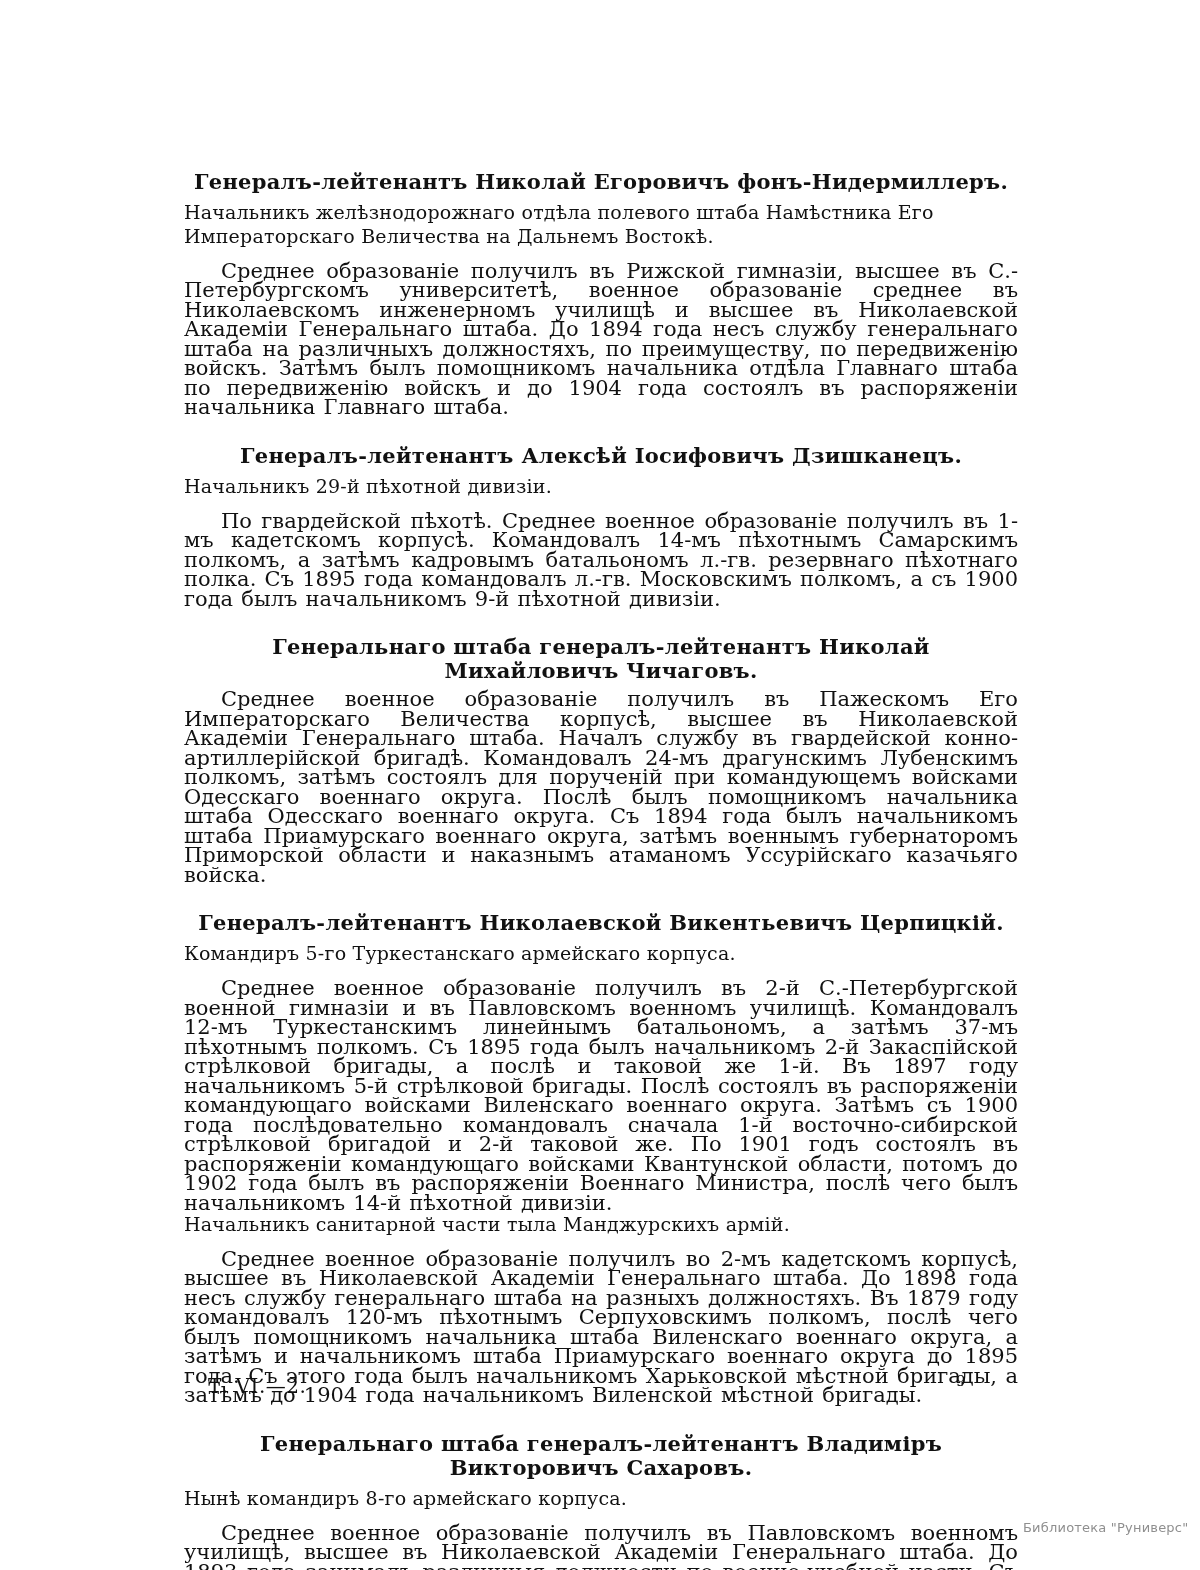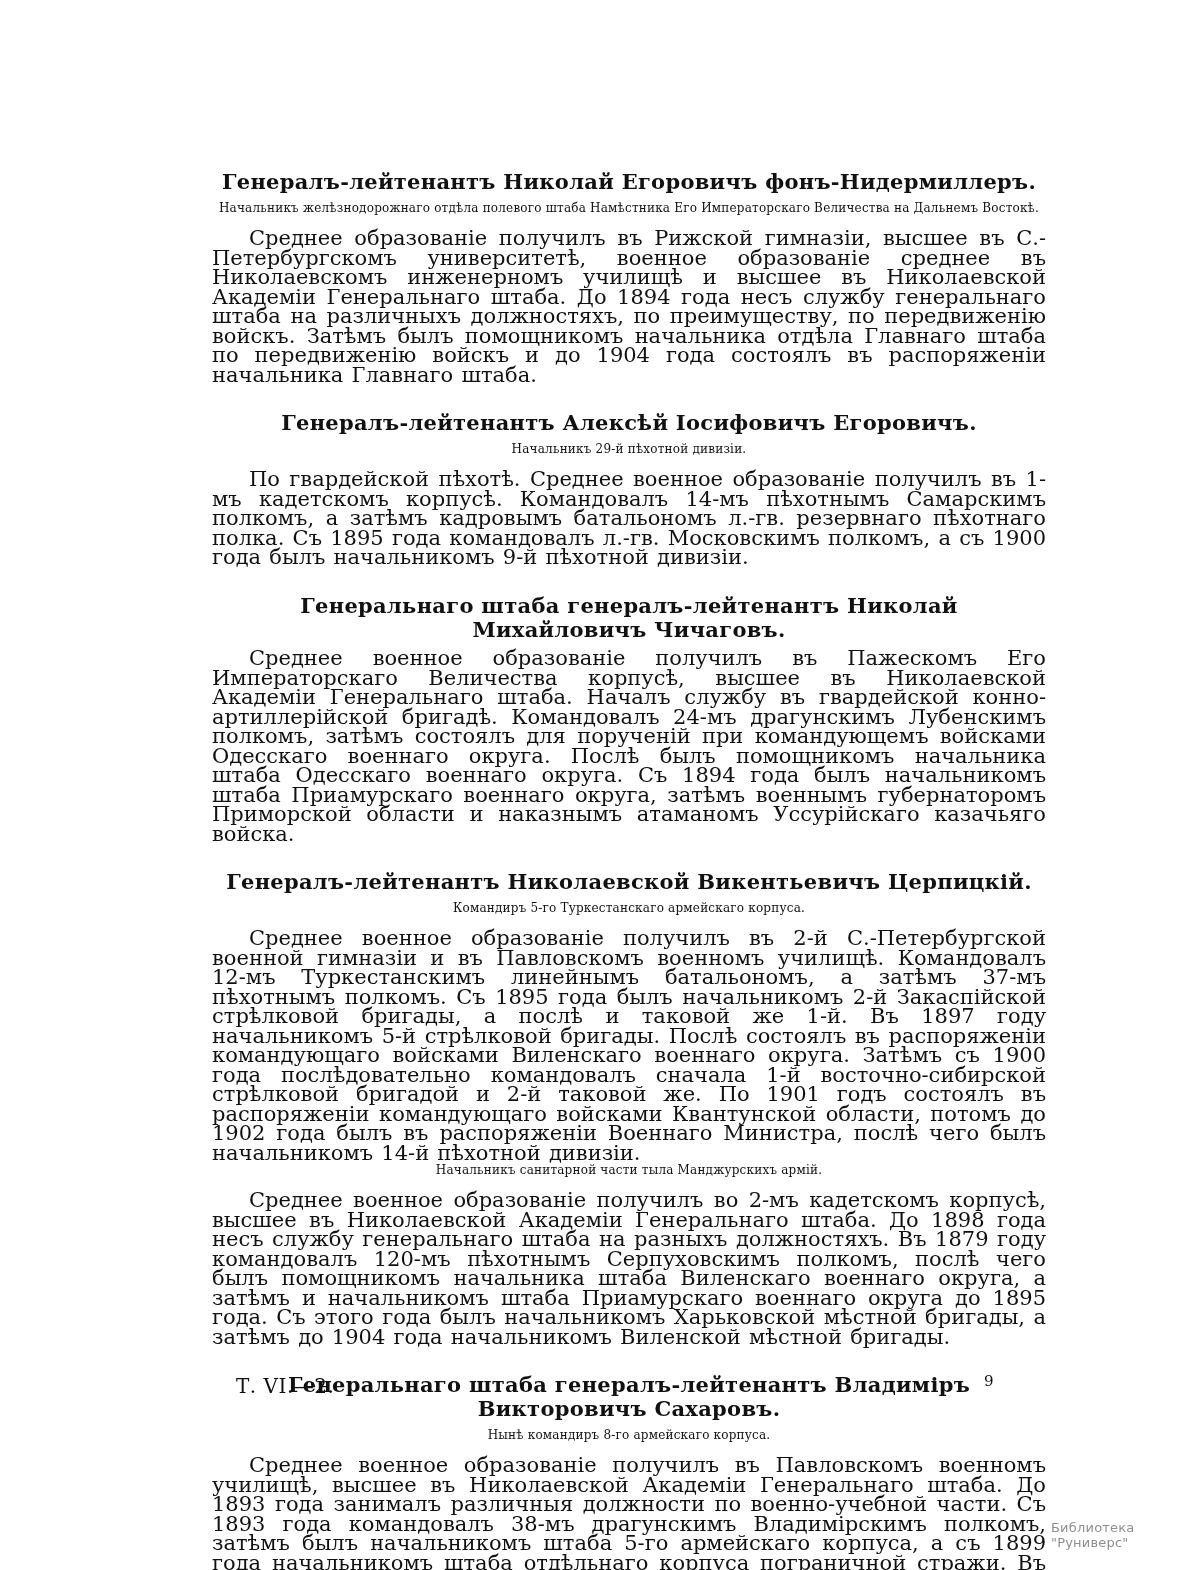--- a/index.html
+++ b/index.html
@@ -12,21 +12,20 @@
     background: #ffffff;
     position: relative;
     font-family: "DejaVu Serif", serif;
     color: #111111;
     overflow: hidden;
   }
   .page {
     position: absolute;
     inset: 0;
     background: #ffffff;
-    margin-left: 28px;
   }
   .content {
     position: absolute;
     left: 184px;
     top: 170px;
     width: 834px;
   }
   .entry { margin: 0; }
   .entry + .entry { margin-top: 0; }
   .entry-title {
@@ -34,22 +33,22 @@
     font-weight: bold;
     text-align: center;
     letter-spacing: 0.3px;
     margin: 0 0 7px 0;
     line-height: 1.15;
   }
   .entry + .entry .entry-title {
     margin-top: 26px;
   }
   .entry-subtitle {
-    font-size: 12px;
-    text-align: center;
+    font-size: 19px;
+    text-align: left;
     margin: 0 0 13px 0;
     line-height: 1.25;
     letter-spacing: 0.2px;
   }
   .entry-body {
     font-size: 21px;
     line-height: 19.5px;
     text-align: justify;
     text-indent: 37px;
     margin: 0;
@@ -84,21 +83,21 @@
 <div class="page">
   <div class="content">
 
     <section class="entry">
       <h2 class="entry-title">Генералъ-лейтенантъ Николай Егоровичъ фонъ-Нидермиллеръ.</h2>
       <p class="entry-subtitle">Начальникъ желѣзнодорожнаго отдѣла полевого штаба Намѣстника Его Императорскаго Величества на Дальнемъ Востокѣ.</p>
       <p class="entry-body">Среднее образованіе получилъ въ Рижской гимназіи, высшее въ С.-Петербургскомъ университетѣ, военное образованіе среднее въ Николаевскомъ инженерномъ училищѣ и высшее въ Николаевской Академіи Генеральнаго штаба. До 1894 года несъ службу генеральнаго штаба на различныхъ должностяхъ, по преимуществу, по передвиженію войскъ. Затѣмъ былъ помощникомъ начальника отдѣла Главнаго штаба по передвиженію войскъ и до 1904 года состоялъ въ распоряженіи начальника Главнаго штаба.</p>
     </section>
 
     <section class="entry">
-      <h2 class="entry-title">Генералъ-лейтенантъ Алексѣй Іосифовичъ Егоровичъ.</h2>
+      <h2 class="entry-title">Генералъ-лейтенантъ Алексѣй Іосифовичъ Дзишканецъ.</h2>
       <p class="entry-subtitle">Начальникъ 29-й пѣхотной дивизіи.</p>
       <p class="entry-body">По гвардейской пѣхотѣ. Среднее военное образованіе получилъ въ 1-мъ кадетскомъ корпусѣ. Командовалъ 14-мъ пѣхотнымъ Самарскимъ полкомъ, а затѣмъ кадровымъ батальономъ л.-гв. резервнаго пѣхотнаго полка. Съ 1895 года командовалъ л.-гв. Московскимъ полкомъ, а съ 1900 года былъ начальникомъ 9-й пѣхотной дивизіи.</p>
     </section>
 
     <section class="entry">
       <h2 class="entry-title">Генеральнаго штаба генералъ-лейтенантъ Николай Михайловичъ Чичаговъ.</h2>
       <p class="entry-body">Среднее военное образованіе получилъ въ Пажескомъ Его Императорскаго Величества корпусѣ, высшее въ Николаевской Академіи Генеральнаго штаба. Началъ службу въ гвардейской конно-артиллерійской бригадѣ. Командовалъ 24-мъ драгунскимъ Лубенскимъ полкомъ, затѣмъ состоялъ для порученій при командующемъ войсками Одесскаго военнаго округа. Послѣ былъ помощникомъ начальника штаба Одесскаго военнаго округа. Съ 1894 года былъ начальникомъ штаба Приамурскаго военнаго округа, затѣмъ военнымъ губернаторомъ Приморской области и наказнымъ атаманомъ Уссурійскаго казачьяго войска.</p>
     </section>
 
     <section class="entry">

